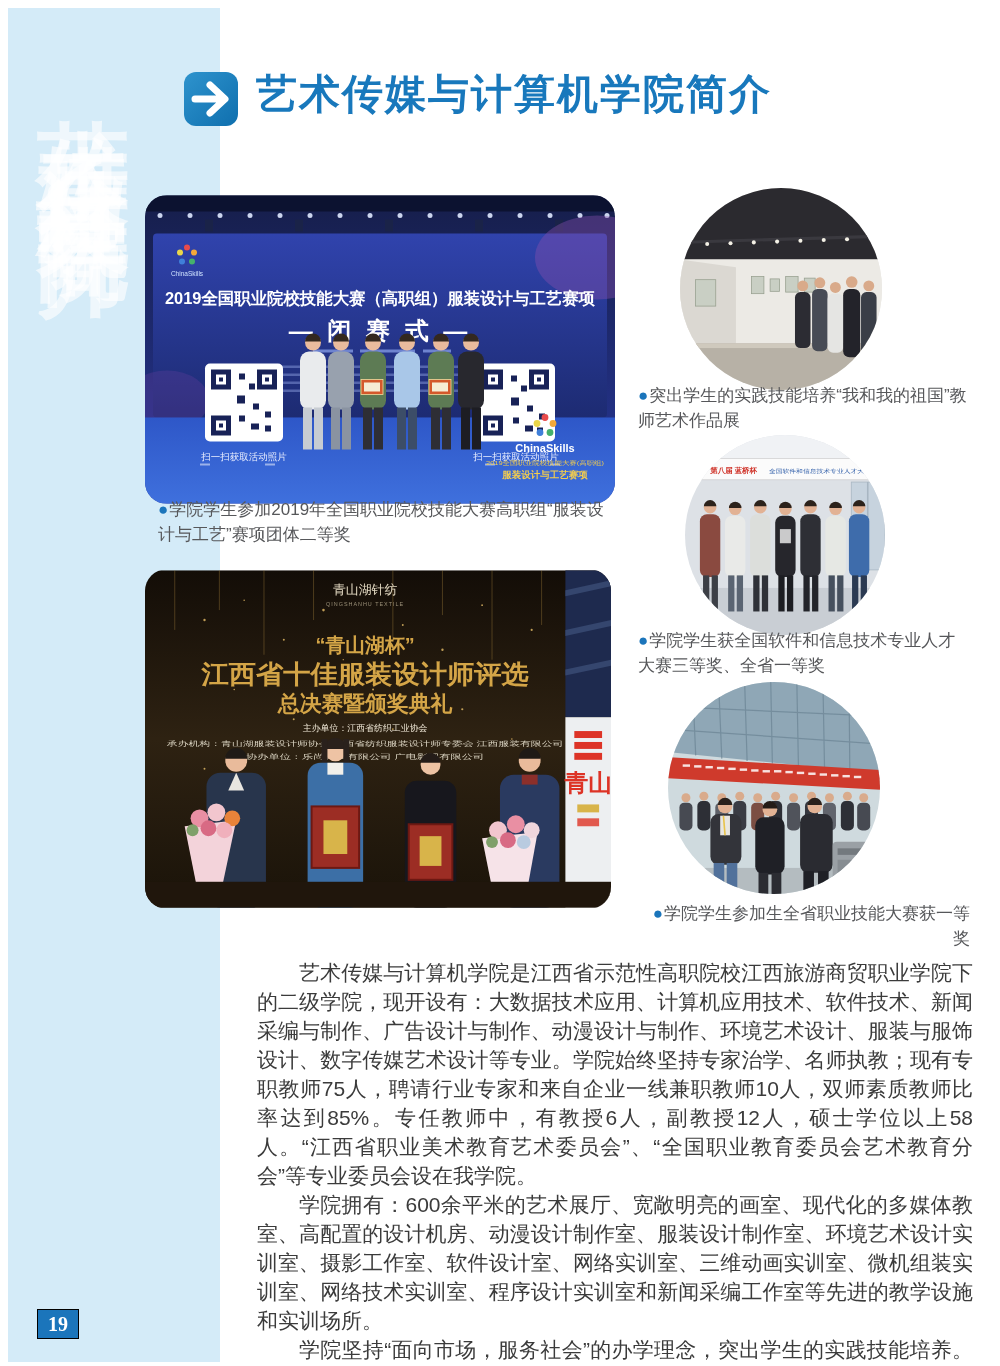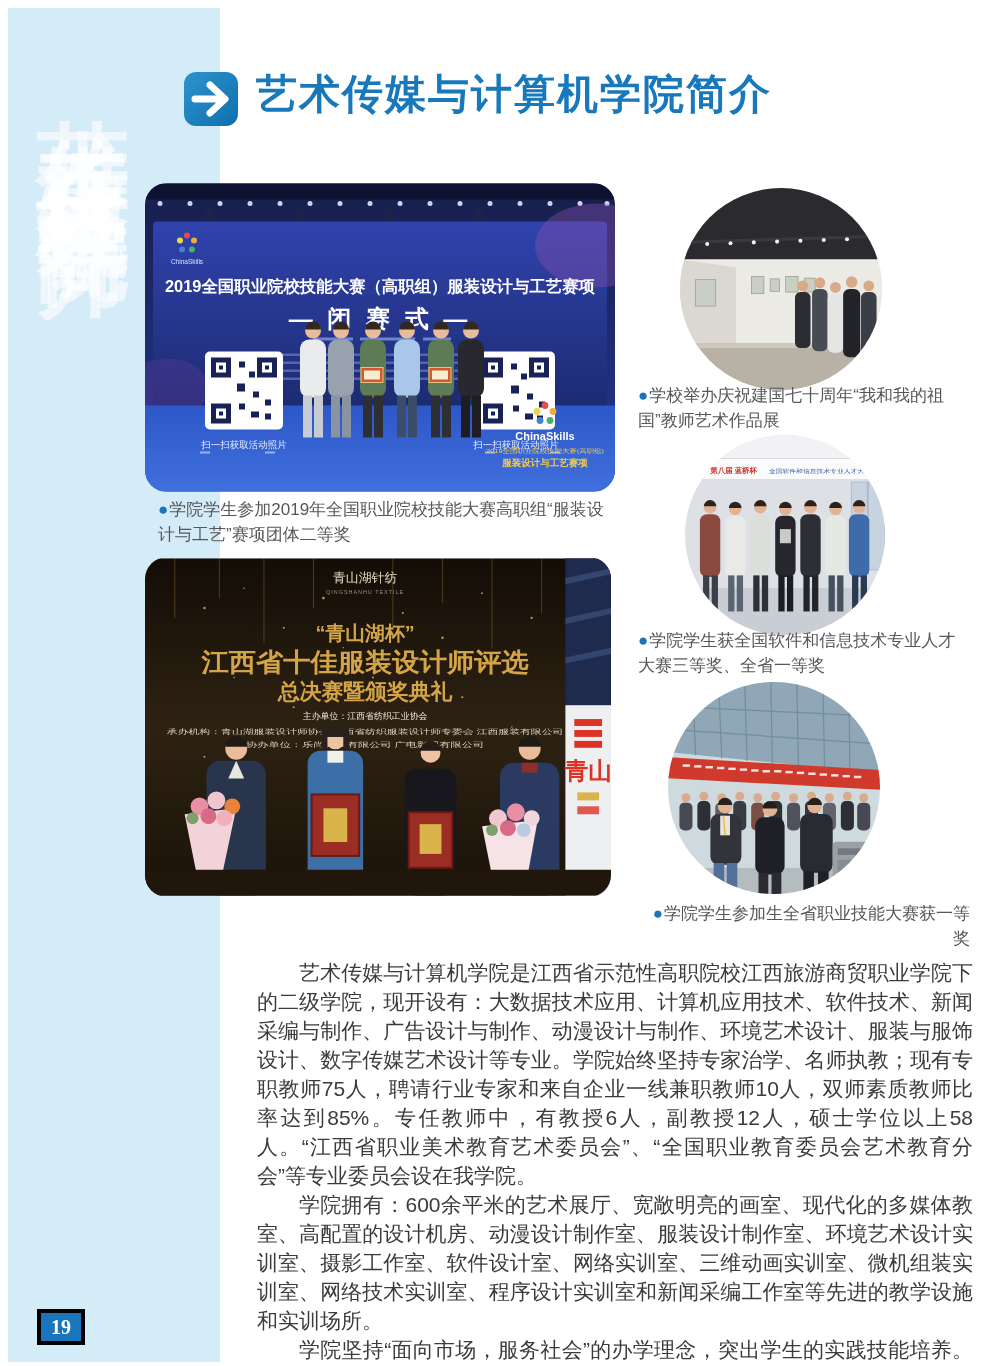--- a/index.html
+++ b/index.html
@@ -9,33 +9,33 @@
   .watermark{position:absolute;left:38px;top:44px;z-index:1;writing-mode:vertical-rl;text-orientation:upright;
         font-size:92px;font-weight:bold;letter-spacing:10px;color:rgba(255,255,255,.62);line-height:1;
         font-family:"Liberation Sans",sans-serif;}
   .header{position:absolute;left:184px;top:70px;z-index:3;display:flex;align-items:flex-start;}
   .arrow-badge{width:54px;height:54px;border-radius:12px;background:linear-gradient(135deg,#2e93cd,#0f6fae);
         display:flex;align-items:center;justify-content:center;margin-right:18px;margin-top:2px;}
   .title-block{display:flex;flex-direction:column;}
   .page-title{font-size:41px;font-weight:900;color:#1878bc;letter-spacing:2px;line-height:1.2;}
   .page-pinyin{font-size:17px;font-weight:bold;color:#1878bc;letter-spacing:.4px;margin-top:4px;
         font-family:"Liberation Serif",serif;}
-  .photo{position:absolute;z-index:2;overflow:hidden;border-radius:22px;}
+  .photo{position:absolute;z-index:2;overflow:hidden;border-radius:22px;margin-top:12px;}
   .photo svg{display:block;width:100%;height:100%;}
   .circle{position:absolute;z-index:2;overflow:hidden;border-radius:50%;}
   .circle svg{display:block;width:100%;height:100%;}
   .caption{position:absolute;z-index:2;font-size:17px;line-height:25px;color:#56575a;}
   .caption .bullet{color:#1b75bb;margin-right:1px;}
   .bodytext{position:absolute;left:257px;top:958px;width:716px;z-index:2;font-size:21px;
         line-height:29px;color:#3b3b3b;text-align:justify;}
   .bodytext p{margin:0;text-indent:2em;}
   .bodytext .lead{font-weight:normal;color:#404040;}
   .pagenum{position:absolute;left:37px;top:1309px;width:40px;height:28px;background:#1b75bb;z-index:2;
         color:#ffffff;font-family:"Liberation Serif",serif;font-weight:bold;font-size:20px;
-        display:flex;align-items:center;justify-content:center;border:4px solid #000000;}
+        display:flex;align-items:center;justify-content:center;border:1px solid #000000;}
 </style>
 </head>
 <body>
 
 <div class="page">
 
   <div class="sidebar"></div>
   <div class="watermark">艺术传媒与计算机学院简介</div>
 
   <div class="header">
@@ -270,21 +270,21 @@
           <rect x="190" y="136" width="20" height="76" rx="7" fill="#e5e5e3"></rect>
         <circle cx="221" cy="121" r="7.5" fill="#d9aa8a"></circle>
           <rect x="210" y="130" width="22" height="88" rx="8" fill="#23232a"></rect>
         <circle cx="243" cy="126" r="7" fill="#d9aa8a"></circle>
           <rect x="233" y="134" width="20" height="80" rx="7" fill="#3a3e47"></rect>
       </g>
     </svg>
   </div>
 
   <div class="caption" style="left:638px;top:383px;width:332px;">
-    <span class="bullet">●</span><span>学校举办庆祝建国七十周年“我和我的祖国”教师艺术作品展</span>
+    <span class="bullet">●</span><span>突出学生的实践技能培养“我和我的祖国”教师艺术作品展</span>
   </div>
 
   <div class="circle" style="left:685px;top:435px;width:200px;height:200px;">
     <svg viewBox="0 0 255 255">
       <rect x="0" y="0" width="255" height="255" fill="#dde1e6"></rect>
       <rect x="0" y="0" width="255" height="45" fill="#f0f2f5"></rect>
       <rect x="8" y="30" width="239" height="27" rx="3" fill="#fbfbfb" stroke="#cfcfcf"></rect>
       <text x="62" y="49" text-anchor="middle" font-size="9.5" font-weight="bold" fill="#cf3127">第八届 蓝桥杯</text>
       <text x="172" y="48" text-anchor="middle" font-size="7" fill="#2d5ca8" textLength="130" lengthAdjust="spacingAndGlyphs">全国软件和信息技术专业人才大赛</text>
       <rect x="212" y="60" width="43" height="112" fill="#c7d3de" stroke="#a8b6c2"></rect>

